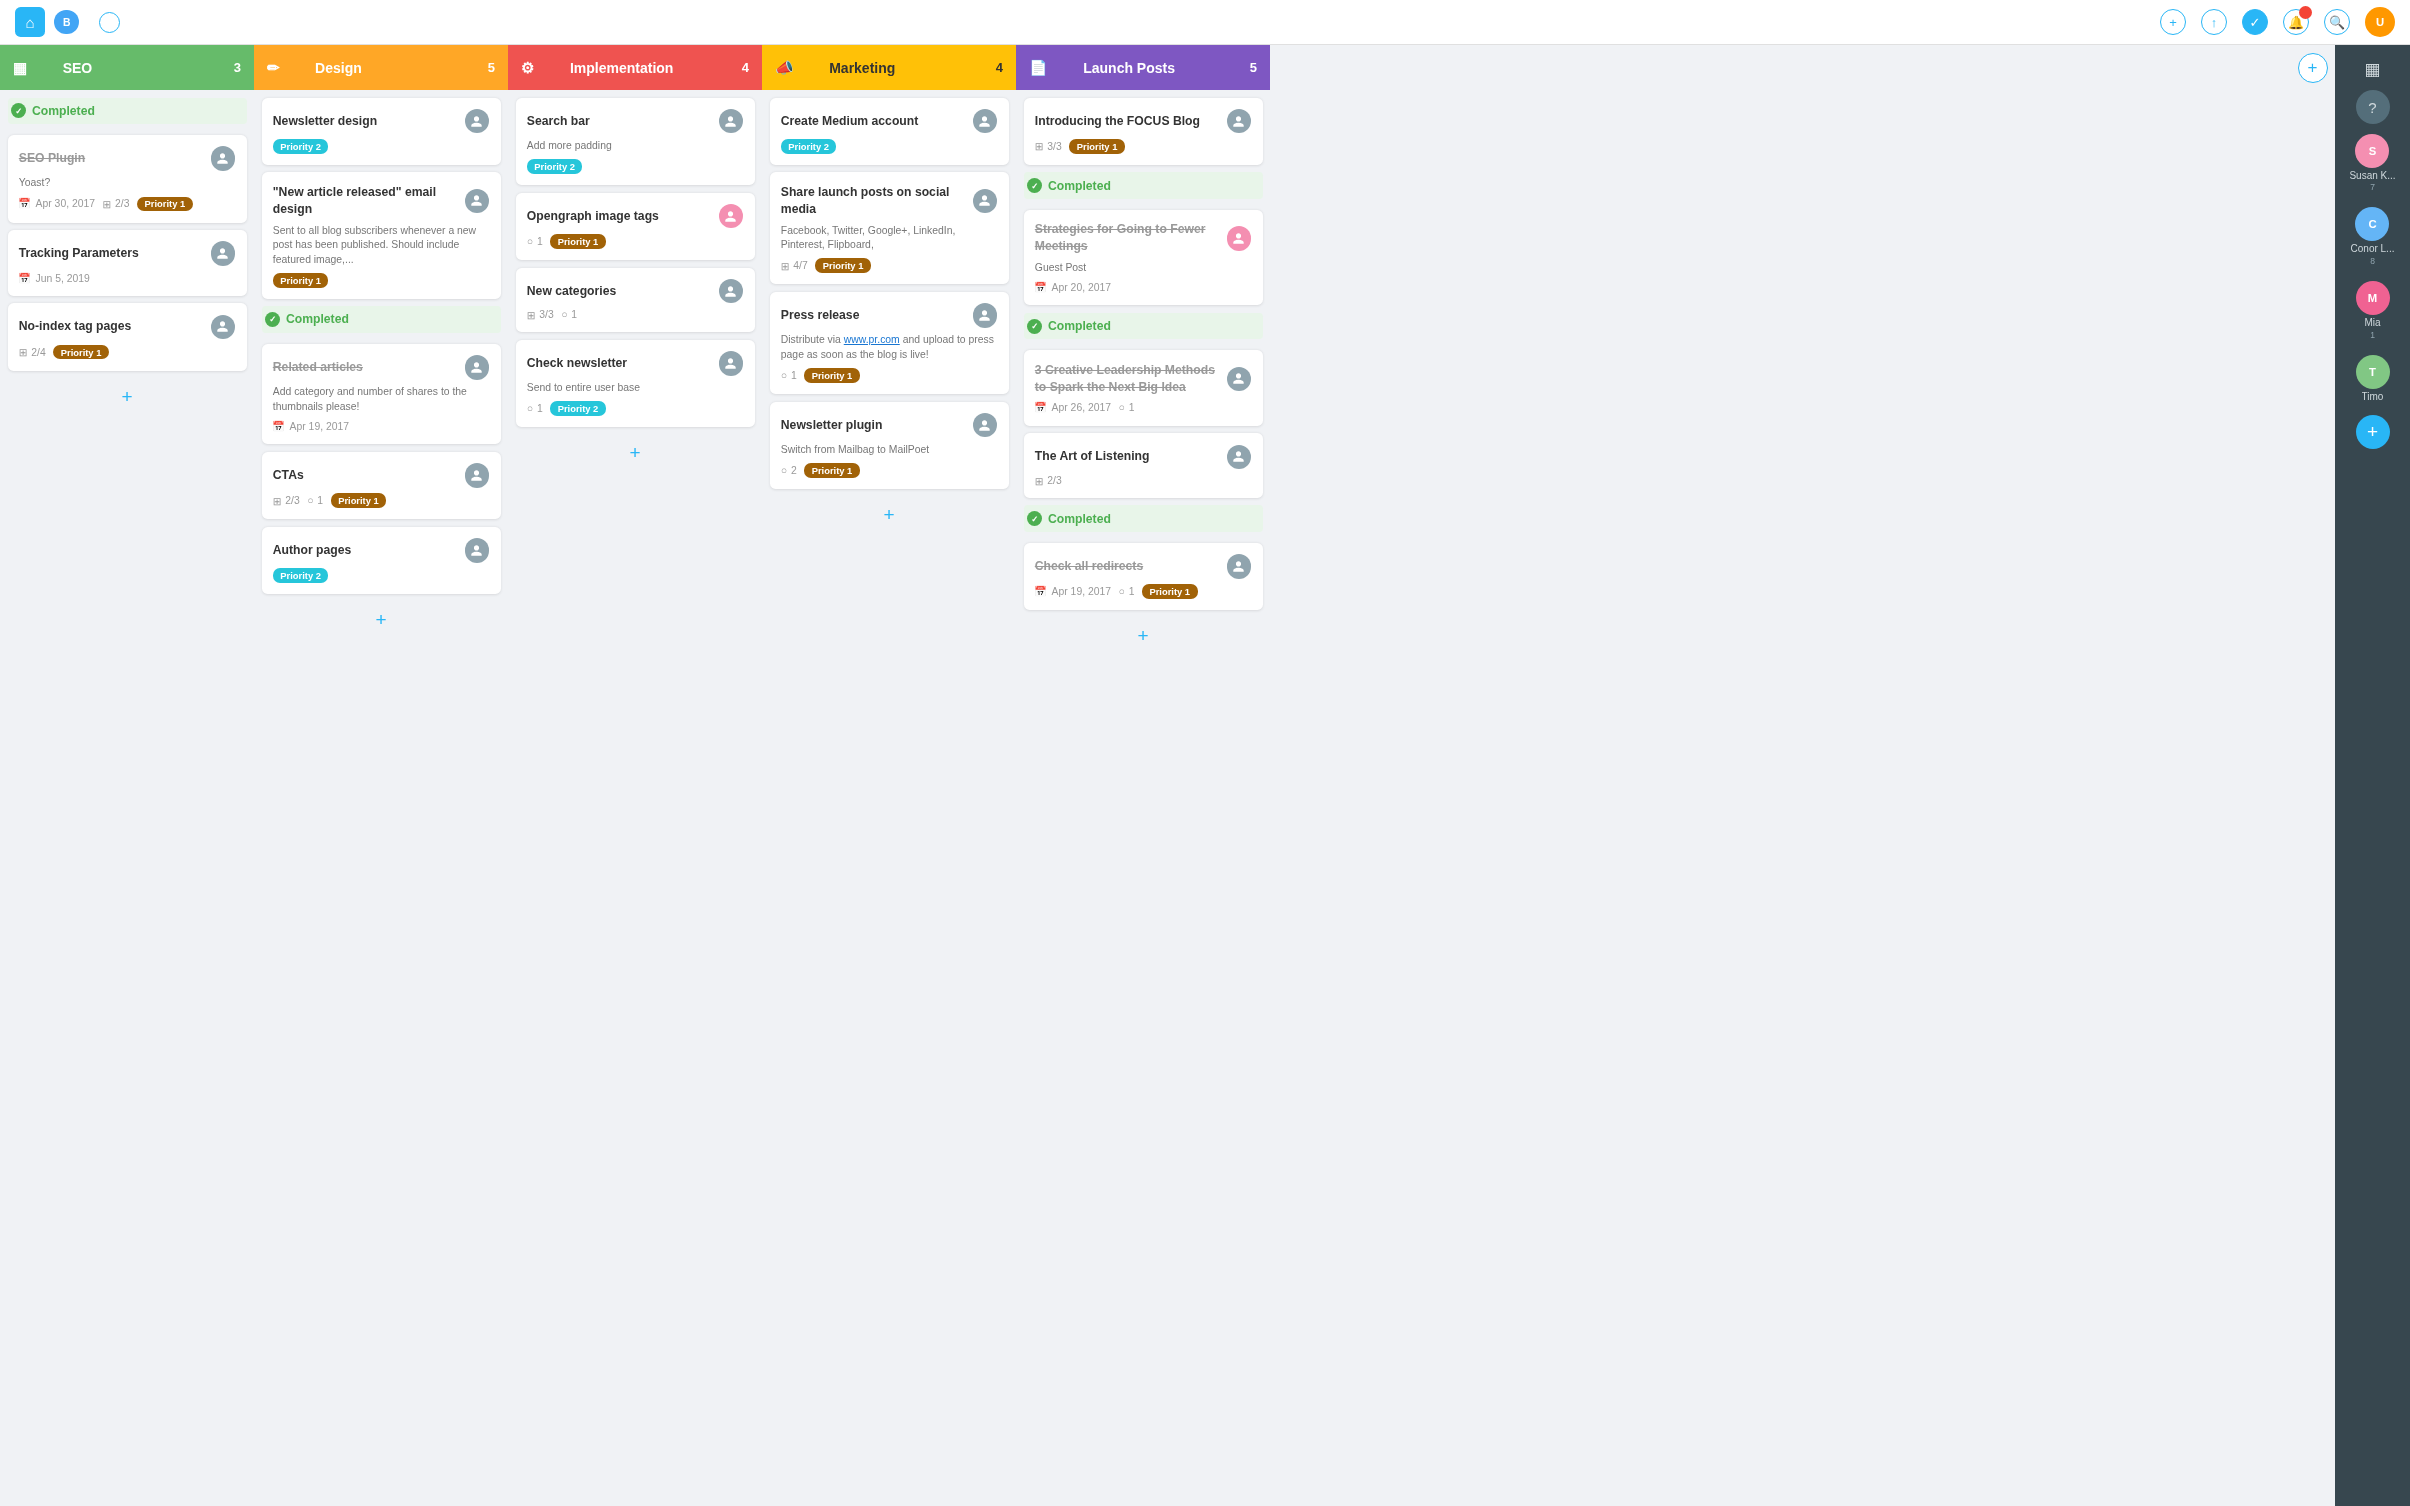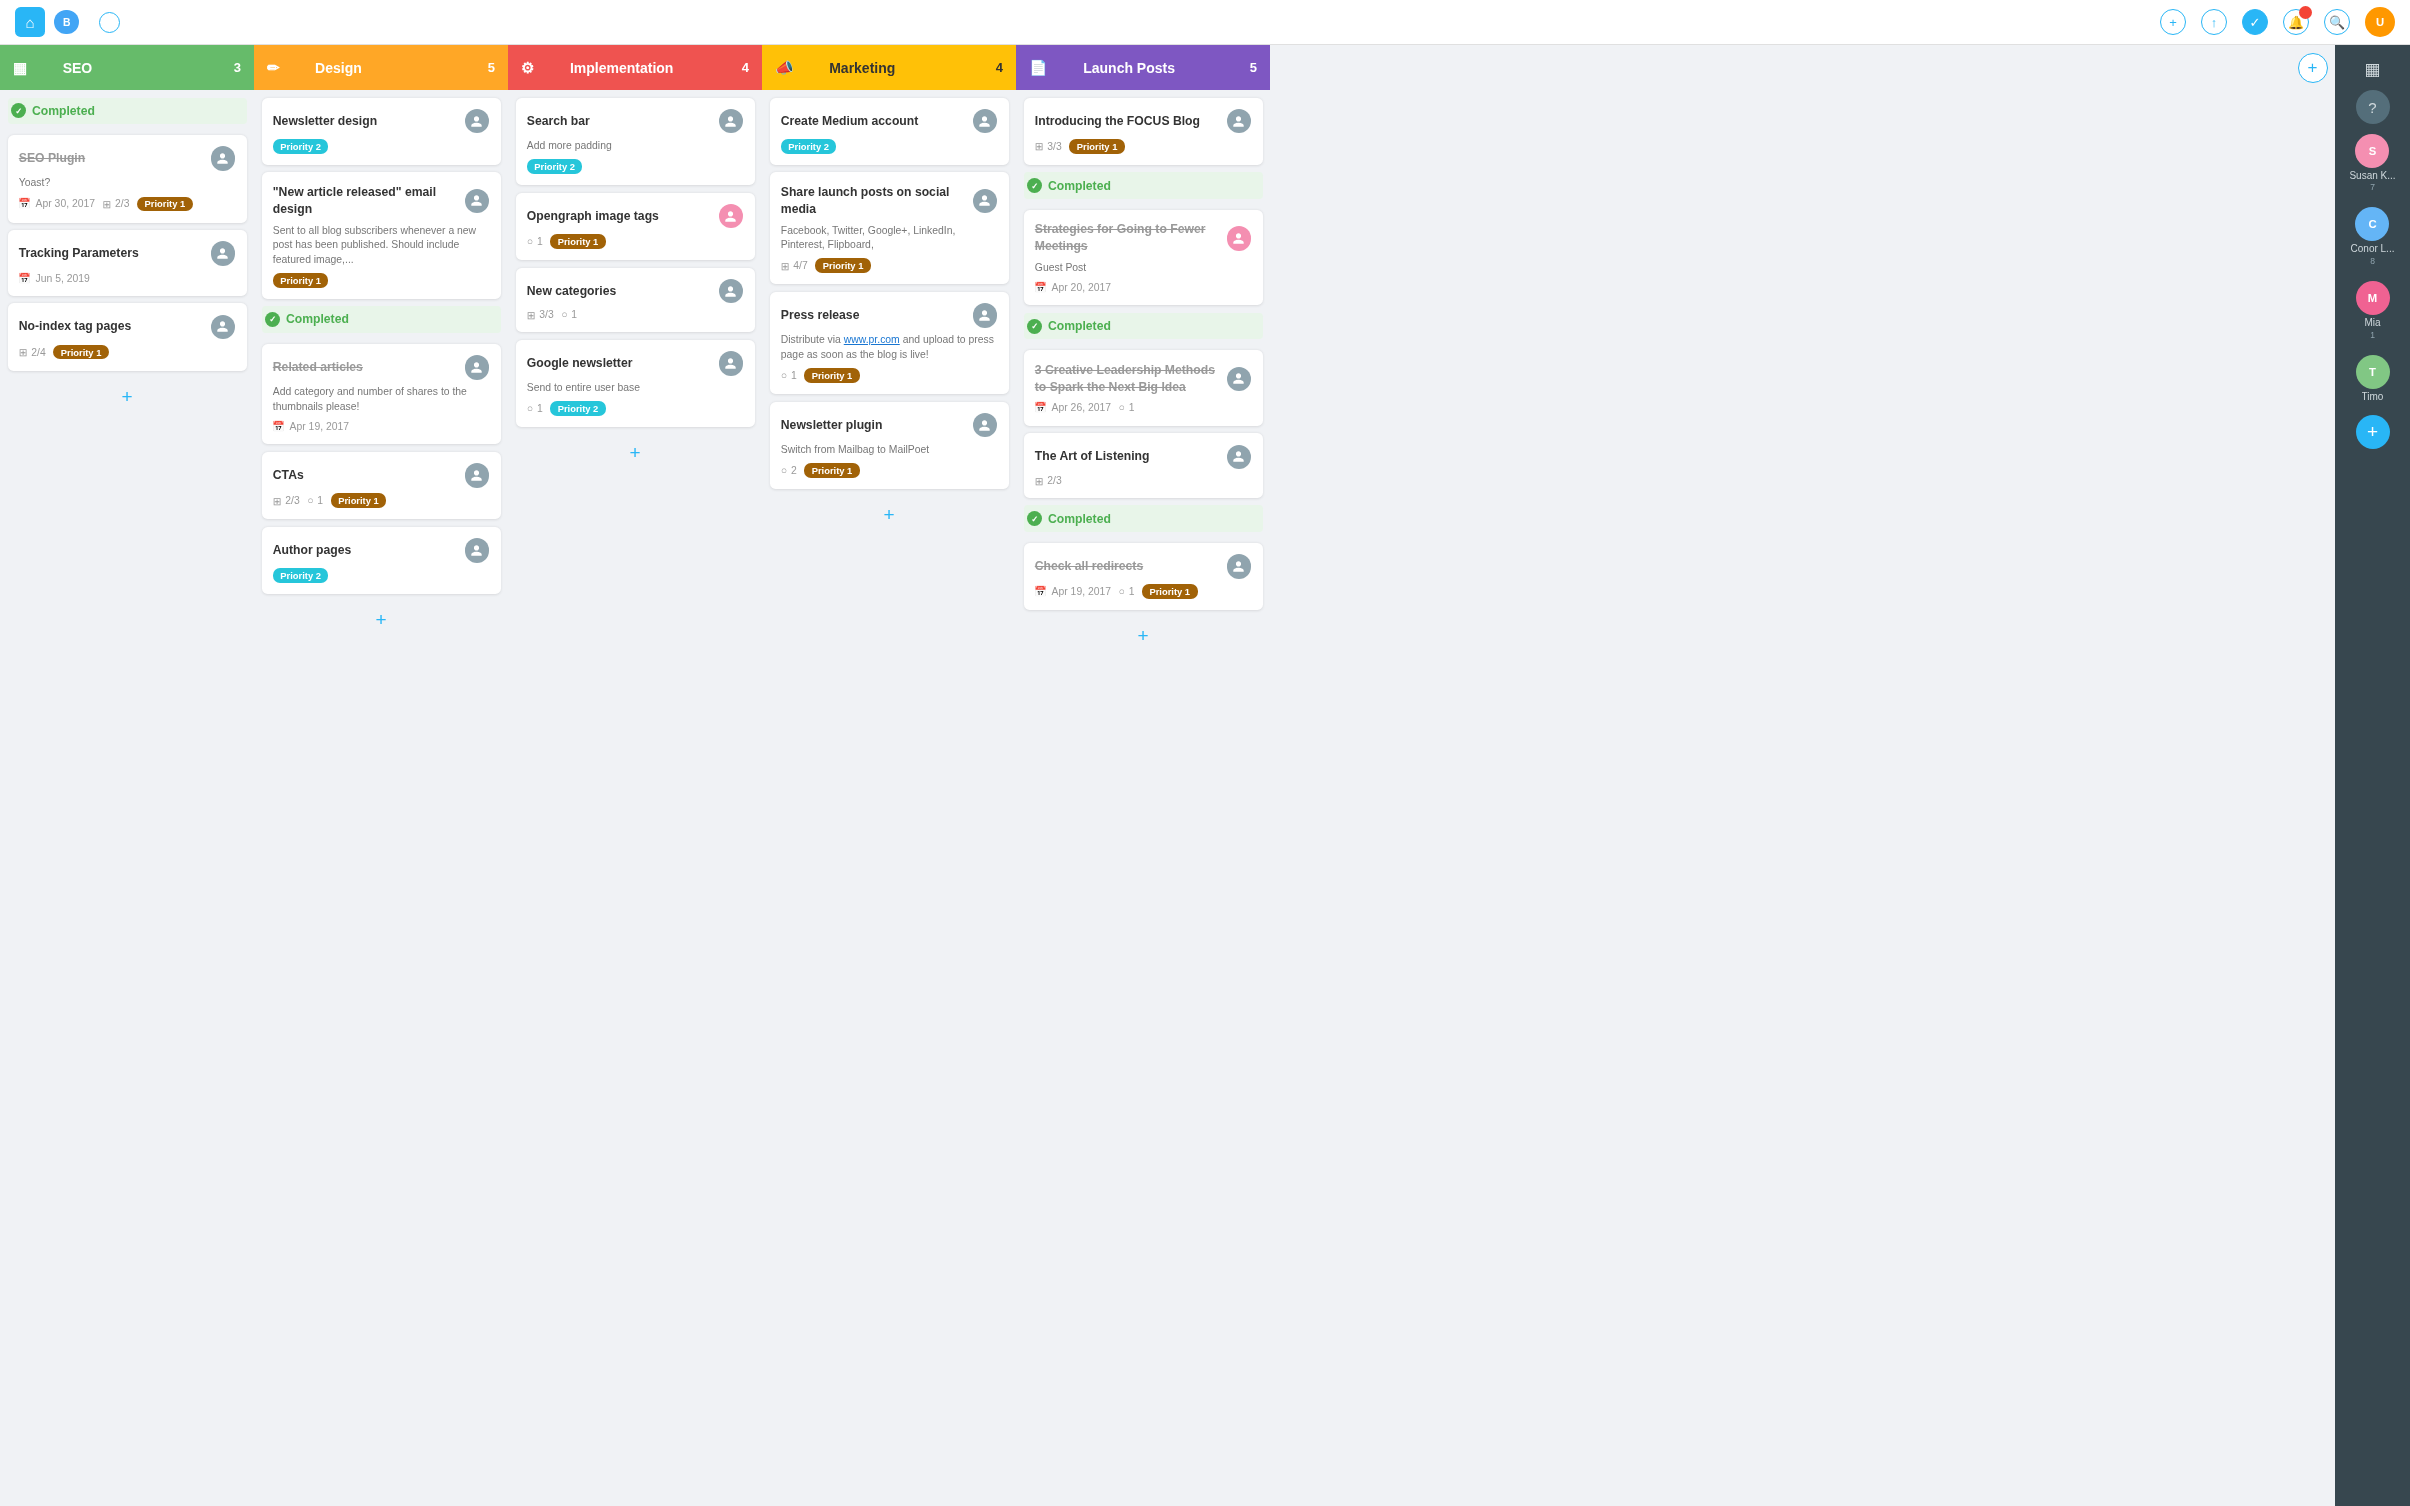--- a/index.html
+++ b/index.html
@@ -304,21 +304,21 @@
   </div>
     </div>
 
     <div class="card-footer">
               <span class="card-meta"><span class="icon">⊞</span>3/3</span>
               <span class="card-meta"><span class="icon">○</span>1</span>
             </div>
   </div>
           <div class="card">
     <div class="card-header">
-      <span class="card-title">Google newsletter</span>
+      <span class="card-title">Check newsletter</span>
       <div class="card-avatar" style="background:#90a4ae;">
     <svg width="13" height="13" viewBox="0 0 24 24" fill="#fff">
                   <path d="M12 12c2.7 0 4.8-2.1 4.8-4.8S14.7 2.4 12 2.4 7.2 4.5 7.2 7.2 9.3 12 12 12zm0 2.4c-3.2 0-9.6 1.6-9.6 4.8v2.4h19.2v-2.4c0-3.2-6.4-4.8-9.6-4.8z"></path>
                 </svg>
   </div>
     </div>
     <div class="card-desc">Send to entire user base</div>
     <div class="card-footer">
               <span class="card-meta"><span class="icon">○</span>1</span>
               <span class="badge-priority badge-p2">Priority 2</span>

